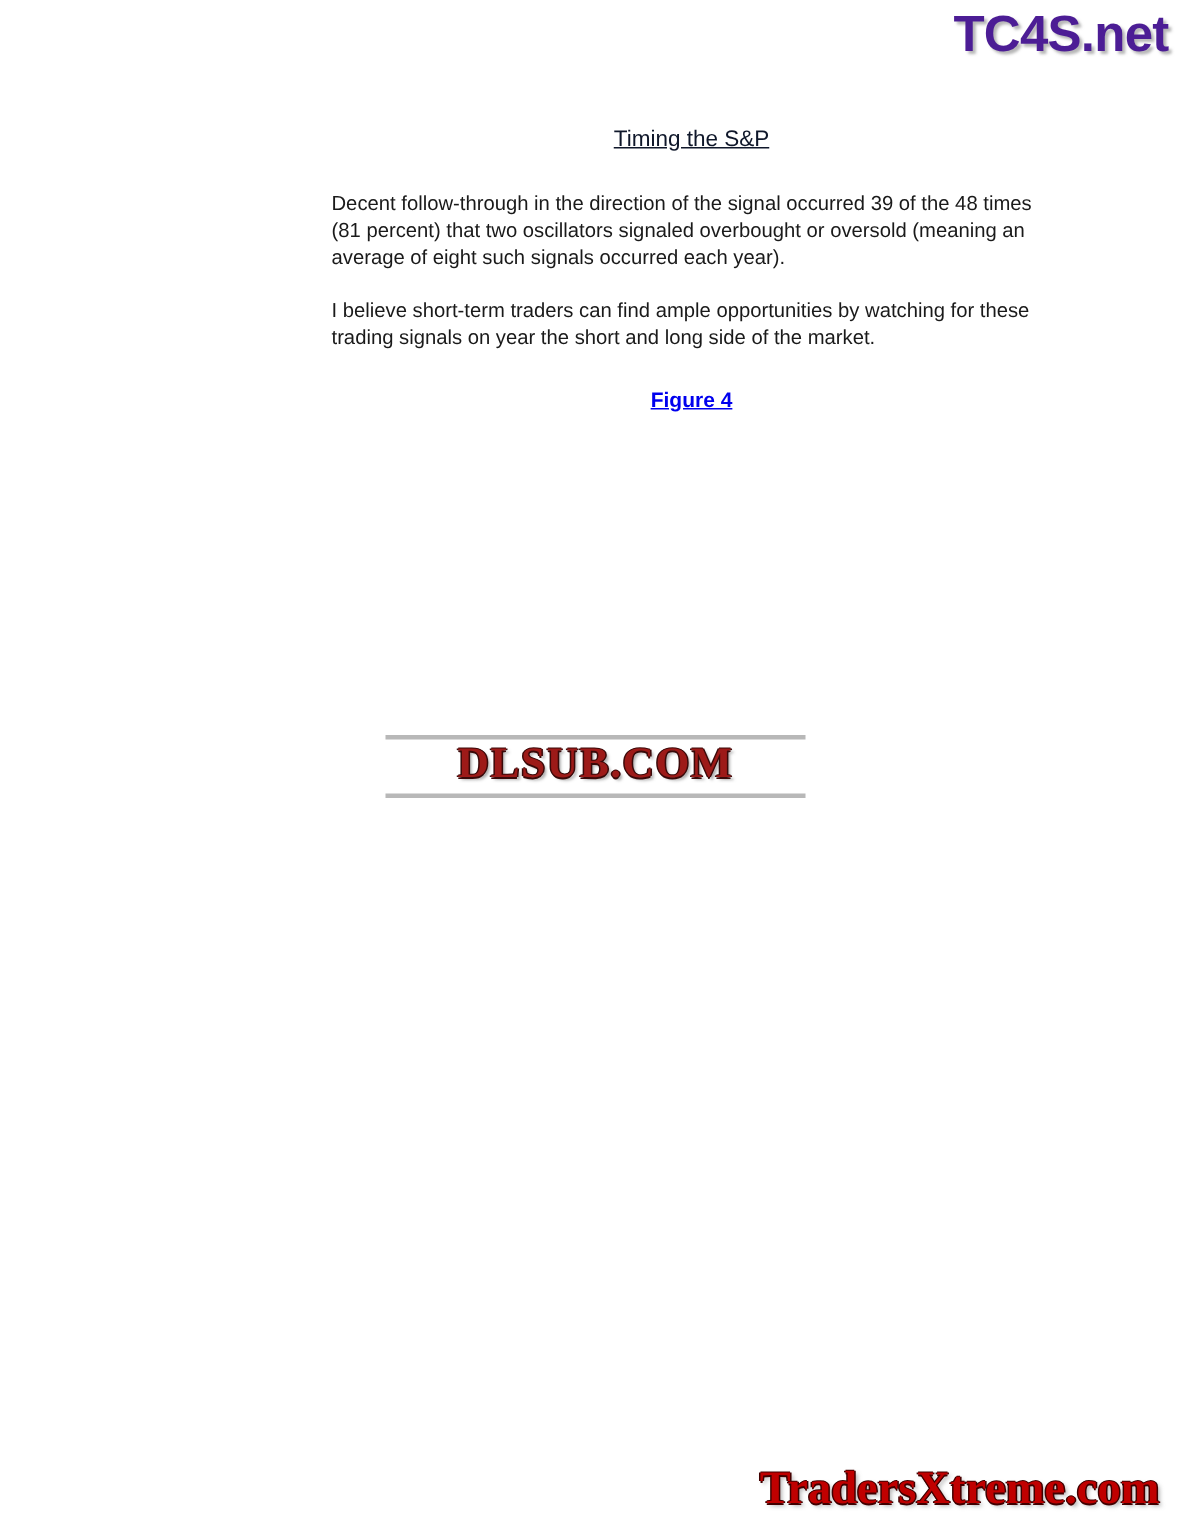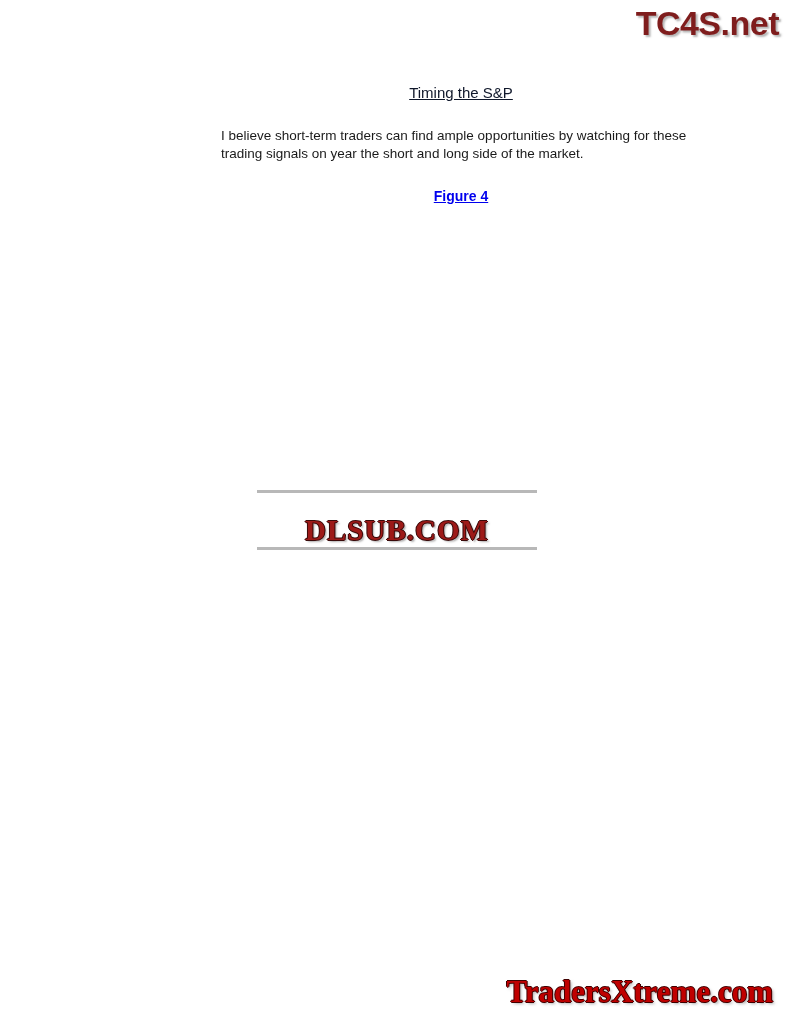--- a/index.html
+++ b/index.html
@@ -22,21 +22,21 @@
   }
 
   
   .tc4s-watermark {
     position: absolute;
     top: 4px;
     right: 12px;
     font-family: "Liberation Sans", sans-serif;
     font-size: 34px;
     font-weight: bold;
-    color: #7f1d1d;
+    color: #4c1d95;
     letter-spacing: -0.5px;
     text-shadow: 2px 2px 2px rgba(120,120,120,0.55);
   }
 
   
   .doc-body {
     position: absolute;
     left: 221px;
     top: 84px;
     width: 480px;
@@ -72,27 +72,27 @@
     font-size: 14px;
     text-decoration: underline;
   }
 
   
   .dlsub-stamp {
     position: absolute;
     left: 257px;
     top: 490px;
     width: 280px;
-    height: 60px;
+    height: 42px;
     background: #ffffff;
     border-top: 3px solid #b8b8b8;
     border-bottom: 3px solid #b8b8b8;
     box-sizing: border-box;
     display: flex;
-    align-items: flex-end;
+    align-items: flex-start;
     justify-content: center;
   }
   .dlsub-stamp .stamp-text {
     font-family: "Liberation Serif", serif;
     font-weight: bold;
     font-size: 29px;
     letter-spacing: 1px;
     color: #9d1a18;
     text-shadow:
       1px 0 0 #3a0a0a,
@@ -127,20 +127,21 @@
 <div class="page">
 
   <div class="tc4s-watermark">TC4S.net</div>
 
   <div class="doc-body">
 
     <h1 class="doc-title">
       <span>Timing the S&amp;P</span>
     </h1>
 
+    <p class="doc-para">Decent follow-through in the direction of the signal occurred 39 of the 48 times (81 percent) that two oscillators signaled overbought or oversold (meaning an average of eight such signals occurred each year).</p>
     <p class="doc-para">I believe short-term traders can find ample opportunities by watching for these trading signals on year the short and long side of the market.</p>
 
     <div class="figure-label">
       <span>Figure 4</span>
     </div>
 
   </div>
 
   <div class="dlsub-stamp">
     <span class="stamp-text">DLSUB.COM</span>

